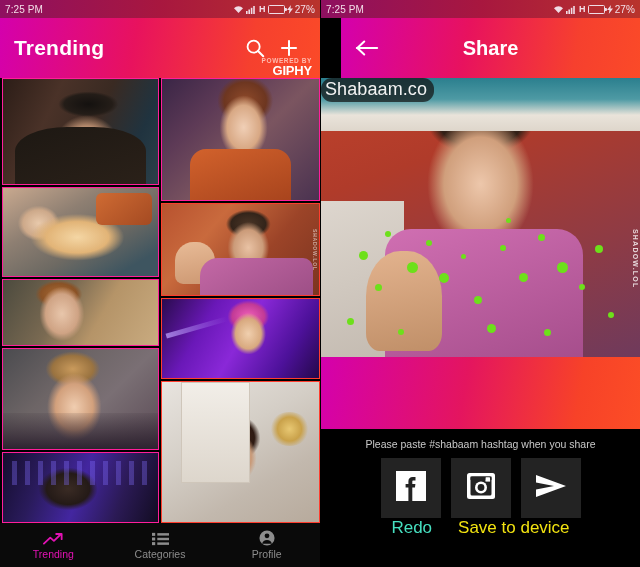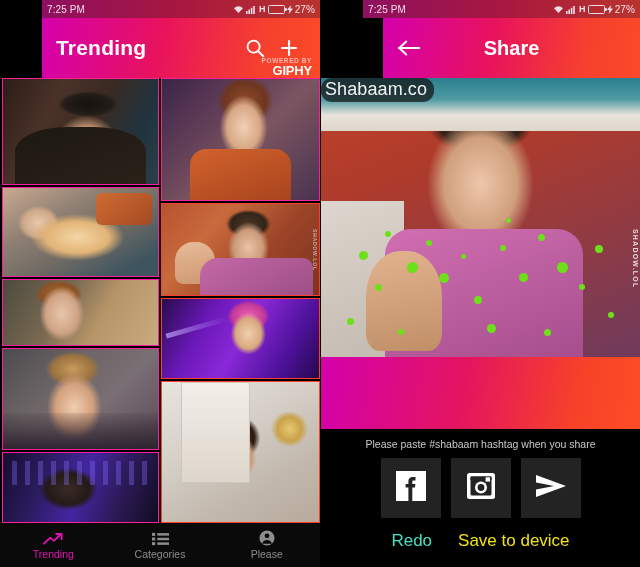--- a/index.html
+++ b/index.html
@@ -3,21 +3,21 @@
 <meta charset="utf-8">
 <style>
   * { margin:0; padding:0; box-sizing:border-box; }
   html,body {
     width:640px; height:567px;
     background:#000;
     font-family:"Liberation Sans", sans-serif;
     overflow:hidden;
   }
   .screens { display:flex; width:640px; height:567px; }
-  .screen { width:320px; height:567px; position:relative; overflow:hidden; background:#000;padding-left:42px; }
+  .screen { width:320px; height:567px; position:relative; overflow:hidden; background:#000; }
   .screen.right { border-left:1px solid #000; }
 
   
   .statusbar {
     height:18px; width:100%;
     background:linear-gradient(90deg,#8e1060 0%, #a8173f 50%, #b8342c 100%);
     display:flex; align-items:center; justify-content:space-between;
     padding:0 5px; color:#f3dfe8; font-size:10px; letter-spacing:.1px;
   }
   .statusbar .right { display:flex; align-items:center; gap:2px; }
@@ -174,21 +174,21 @@
     writing-mode:vertical-rl; color:rgba(255,255,255,.8);
     font-size:7px; letter-spacing:1.2px; font-weight:bold;
   }
   .gradstrip { position:absolute; top:357px; left:0; right:0; height:72px;
     background:linear-gradient(100deg,#d400ad 0%, #e4155f 45%, #f74228 80%, #fc4d26 100%); }
 
   .sharepanel { position:absolute; top:429px; left:0; right:0; bottom:0; background:#000; }
   .hint { text-align:center; color:#c9c9c9; font-size:10.5px; padding-top:9px; }
   .sharebtns { display:flex; justify-content:center; gap:10px; margin-top:8px; }
   .sbtn { width:60px; height:60px; background:#232323; display:flex; align-items:center; justify-content:center; }
-  .actions { display:flex; justify-content:center; gap:26px; margin-top:13px; }
+  .actions { display:flex; justify-content:center; gap:26px; }
   .act-redo { color:#46e0c0; font-size:17px; }
   .act-save { color:#f2e310; font-size:17px;text-align:center; }
 </style>
 </head>
 <body>
 
 <div class="screens">
 
   <div class="screen left">
 
@@ -300,21 +300,21 @@
         <span class="nlabel">Categories</span>
       </div>
       <div class="navitem">
         <span class="navicon">
           <svg width="16" height="16" viewBox="0 0 18 18">
               <circle cx="9" cy="9" r="8.5" fill="#8d8d8d"></circle>
               <circle cx="9" cy="6.6" r="2.7" fill="#0a0a0a"></circle>
               <path d="M3.4 15.6 a5.8 5.8 0 0 1 11.2 0 Z" fill="#0a0a0a"></path>
             </svg>
         </span>
-        <span class="nlabel">Please</span>
+        <span class="nlabel">Profile</span>
       </div>
     </div>
   </div>
 
   <div class="screen right">
 
     <div class="statusbar">
       <span>7:25 PM</span>
       <span class="right">
         <span class="sb-ico wifi">

